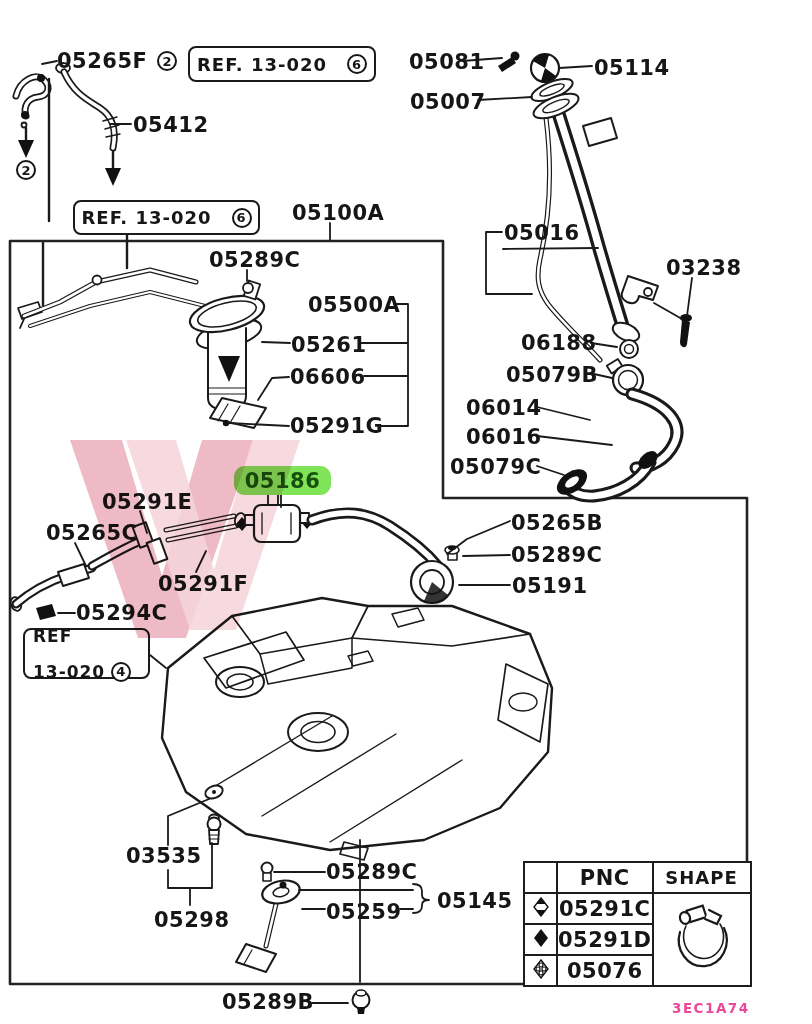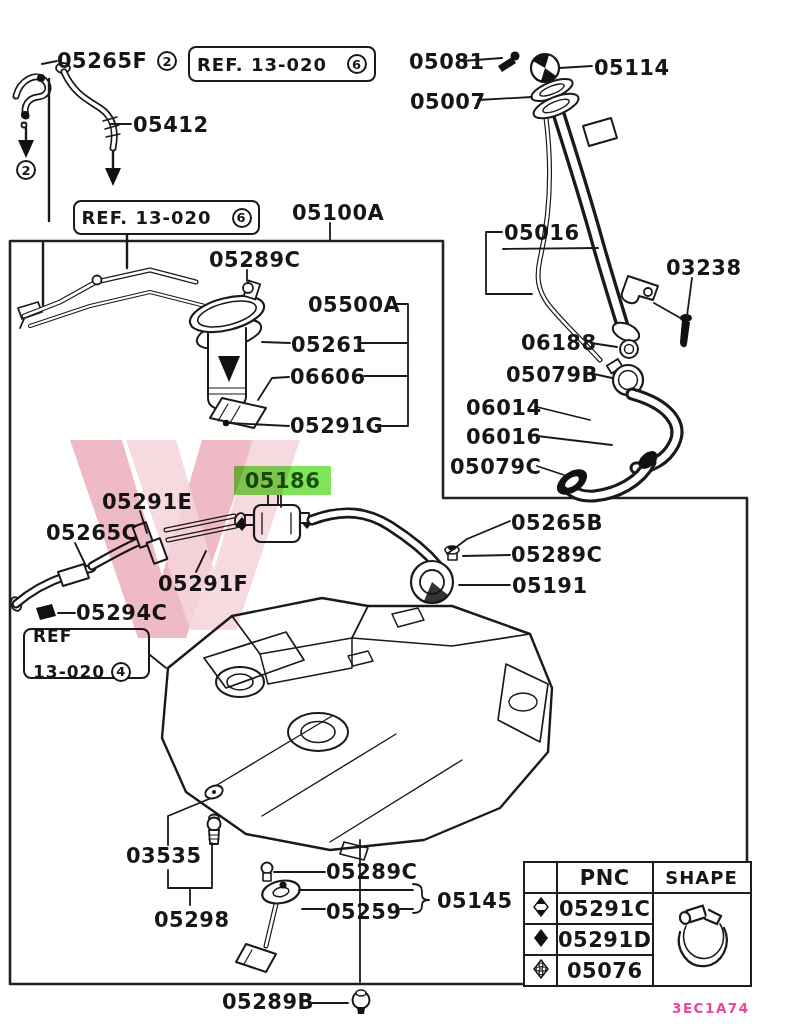--- a/index.html
+++ b/index.html
@@ -17,21 +17,21 @@
   .refbox.two-line{flex-direction:column;align-items:flex-start;justify-content:center;
           padding:2px 8px;gap:16px;font-size:17px;}
   .refline{display:flex;align-items:center;gap:6px;}
 
   .badge{display:inline-flex;width:20px;height:20px;border:2px solid #161616;border-radius:50%;
          align-items:center;justify-content:center;font-size:13px;font-weight:bold;color:#161616;
          background:#fff;box-sizing:border-box;flex:0 0 auto;}
   .badge.abs{position:absolute;z-index:3;}
 
   
-  .hl{position:absolute;left:234px;top:450px;width:97px;height:29px;border-radius:1px;
+  .hl{position:absolute;left:234px;top:450px;width:97px;height:29px;border-radius:11px;
       display:flex;align-items:center;justify-content:center;
       font-size:21px;font-weight:bold;letter-spacing:.5px;z-index:3;}
 
   
   .pnc-table{position:absolute;left:523px;top:845px;border-collapse:collapse;z-index:3;
              background:#fef9c3;border-radius:8px;}
   .pnc-table td,.pnc-table th{border:2.2px solid #1d1d1d;padding:0;text-align:center;
              color:#161616;background:#fff;}
   .pnc-table th{font-size:18px;font-weight:bold;letter-spacing:1px;height:29px;}
   .pnc-table .sym{width:31px;}

